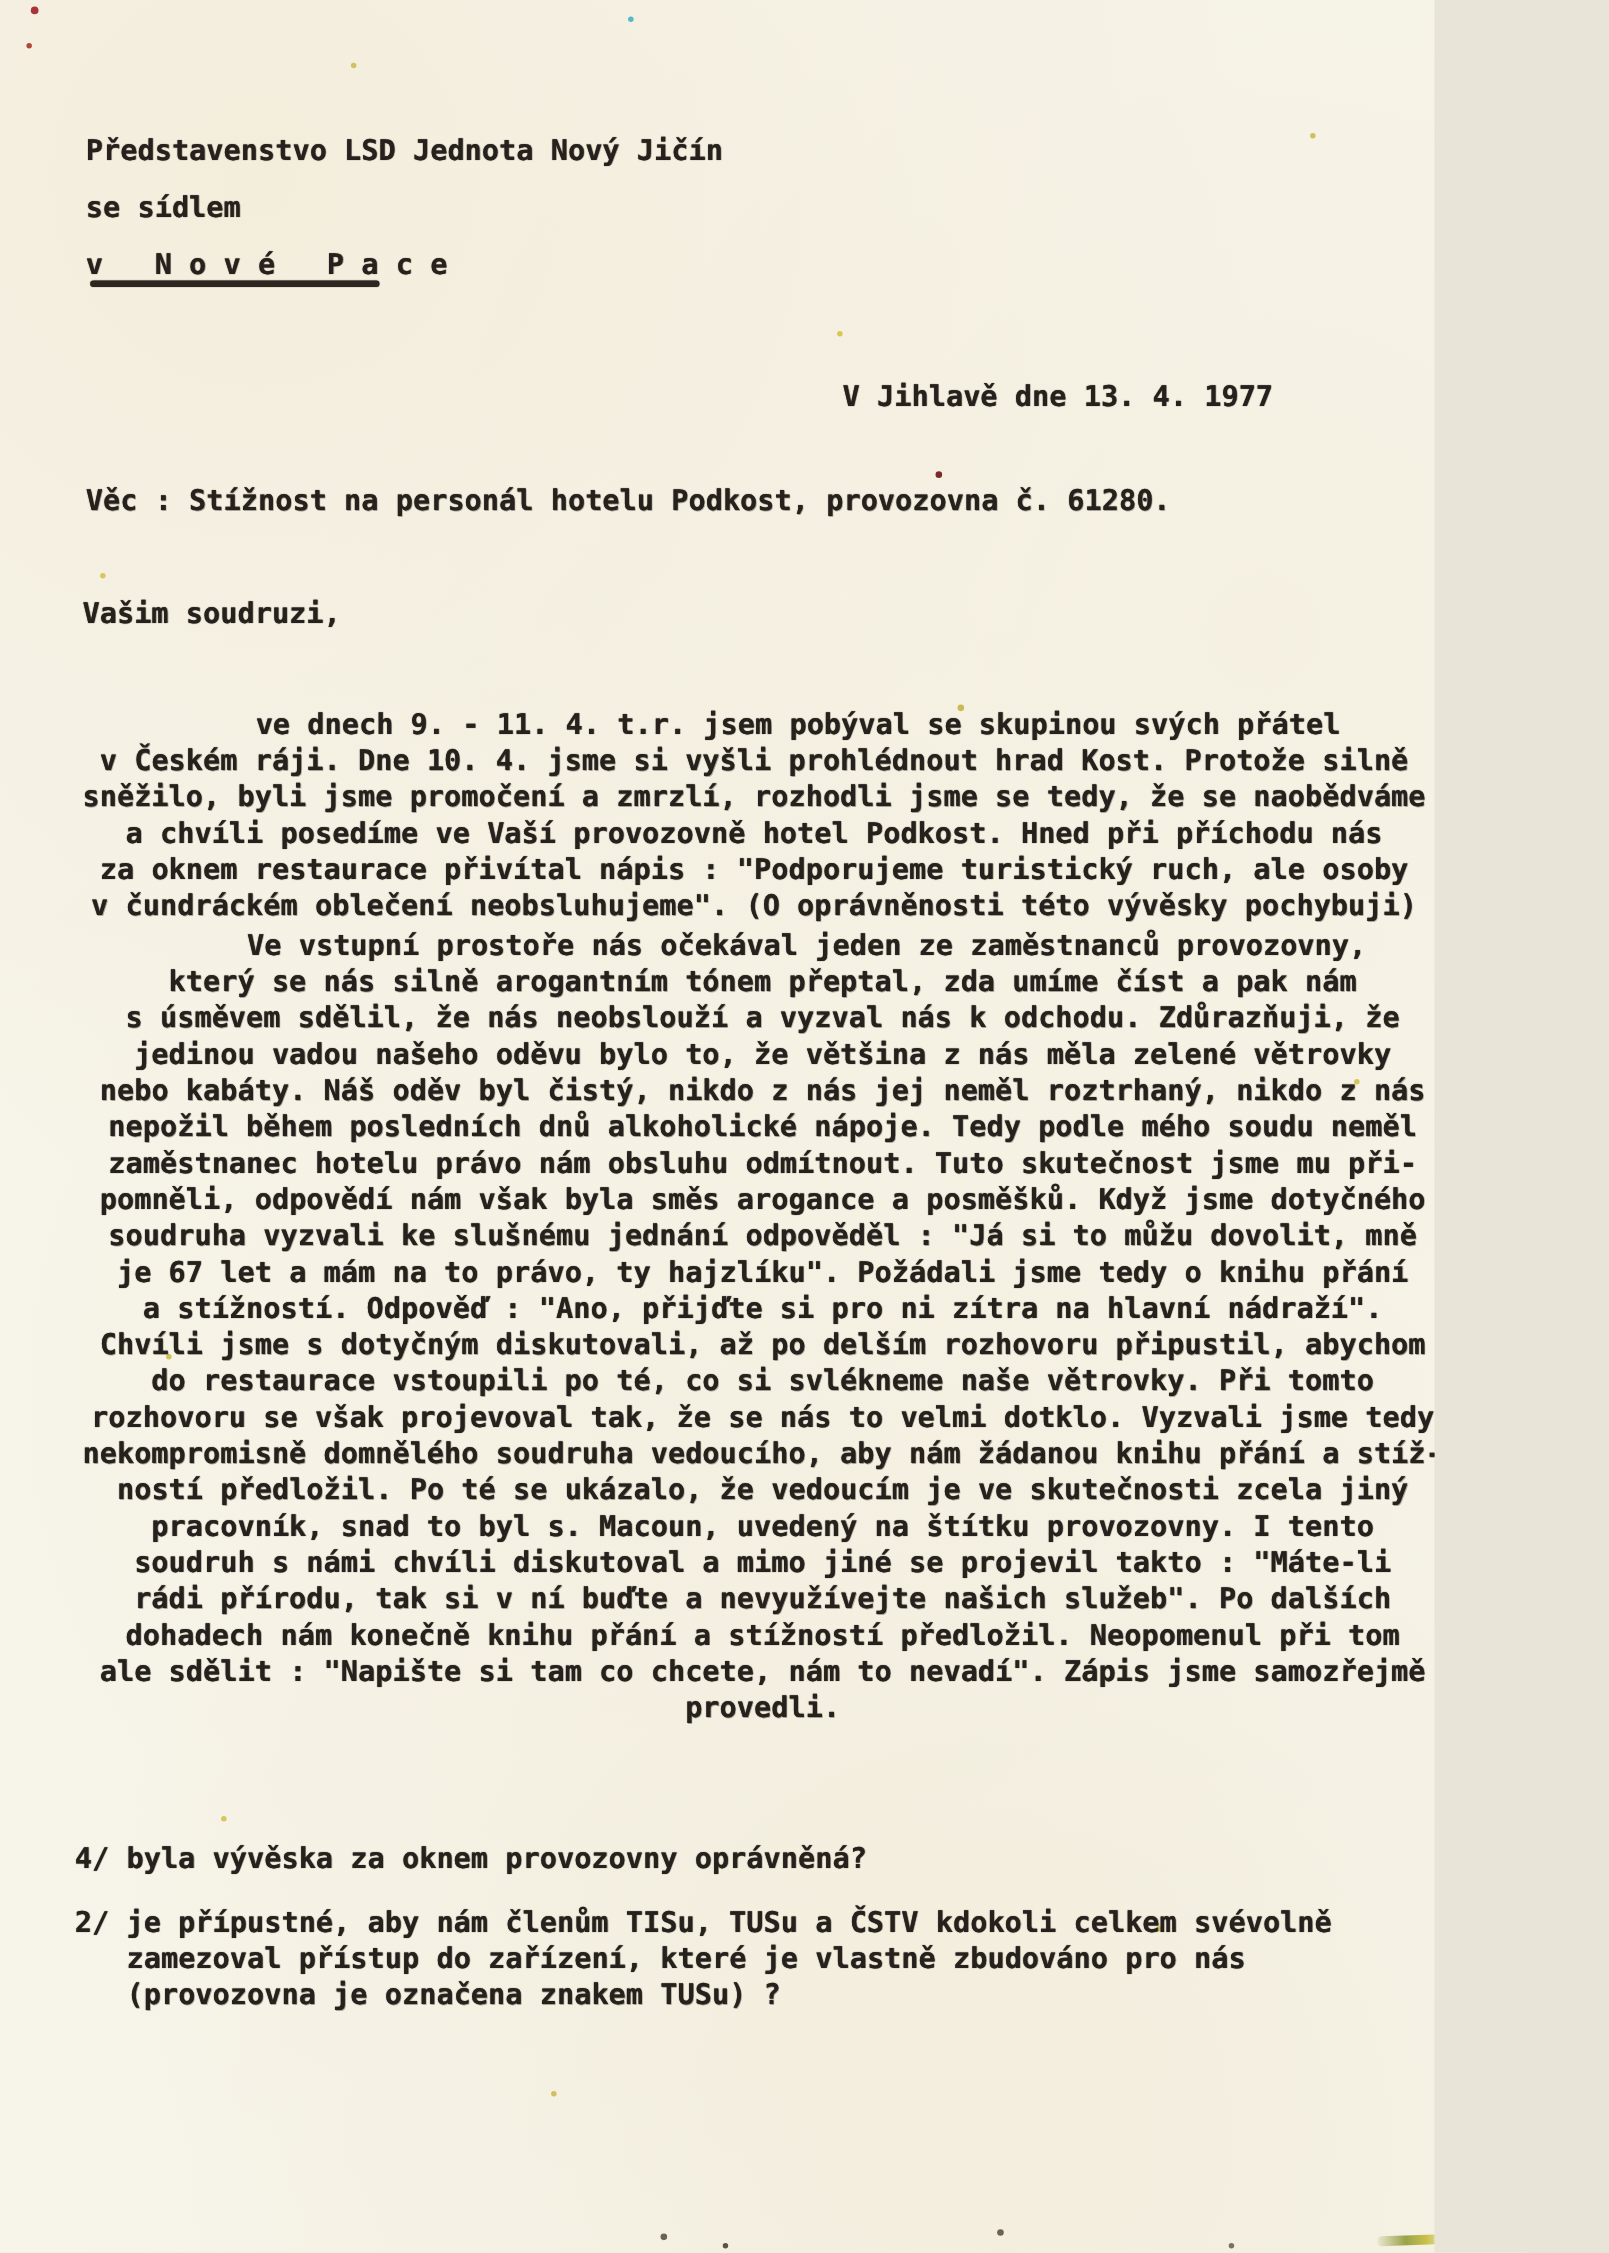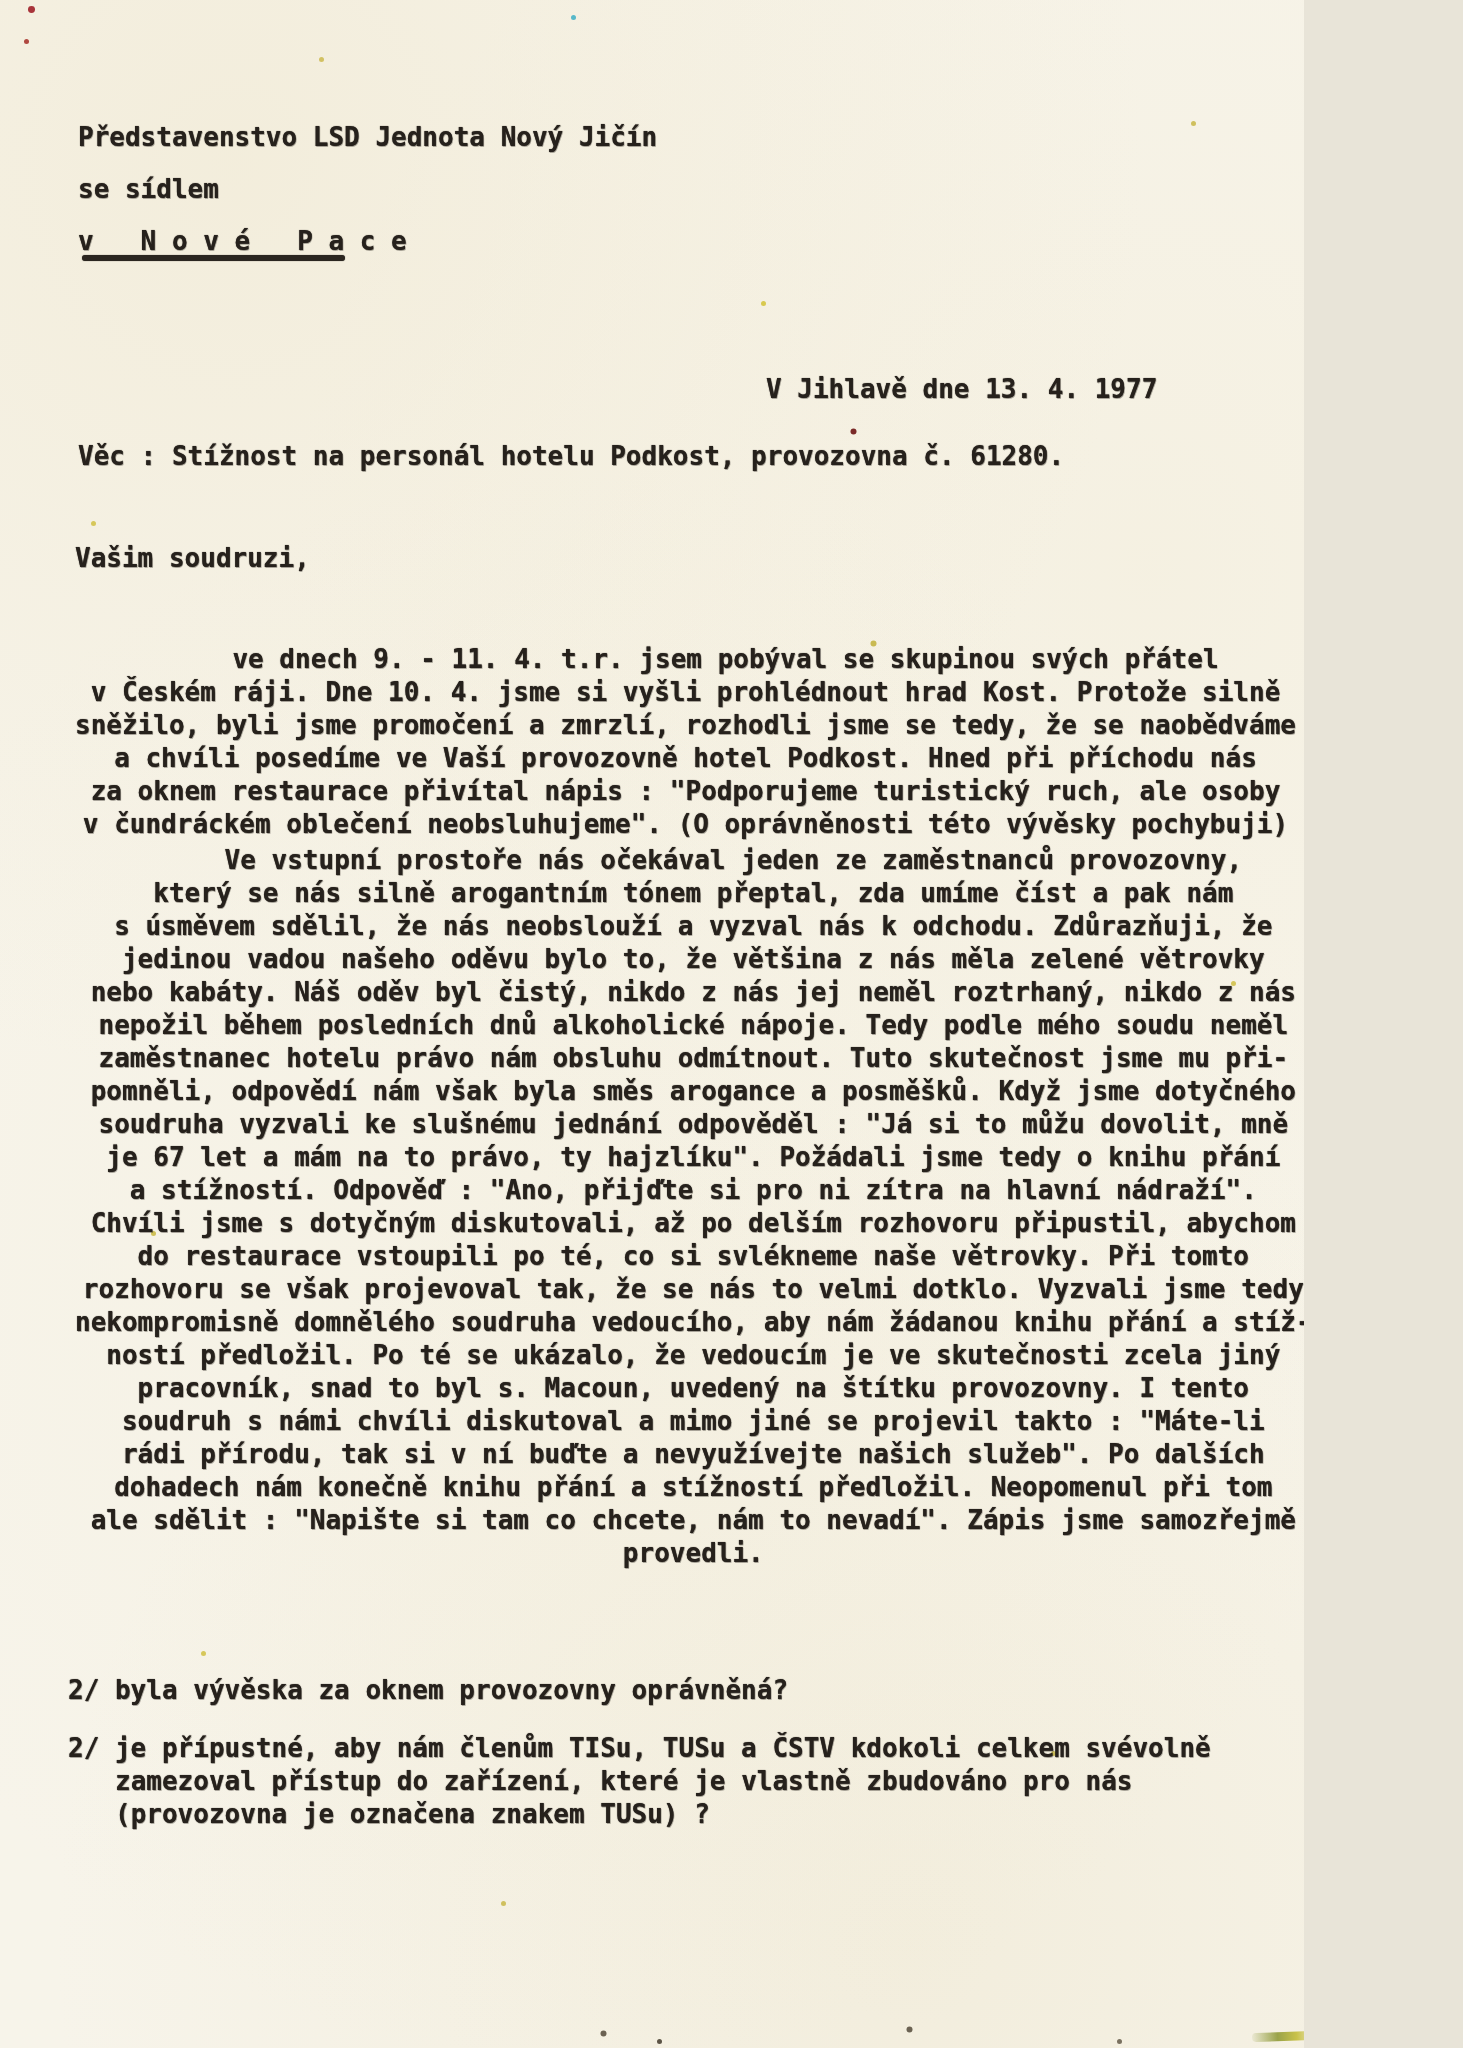--- a/index.html
+++ b/index.html
@@ -26,21 +26,21 @@
     white-space:pre;
     letter-spacing:0;
     text-shadow:0 0 1px rgba(38,32,26,.85), 0.7px 0.5px 0 rgba(38,32,26,.30);
   }
   .letterhead{top:111px;left:78px;line-height:52px;}
   .rule{
     position:absolute;top:255px;left:82px;width:263px;height:6px;
     background:#2b2620;border-radius:3px;
     box-shadow:0 0 1px rgba(38,32,26,.8);
   }
-  .dateline{top:345px;left:766px;margin-top:28px;}
+  .dateline{top:345px;left:766px;}
   .subject{top:440px;left:78px;}
   .salutation{top:542px;left:75px;}
   .para{left:75px;text-indent:80px;}
   .p1{top:643px;text-align:center;}
   .p2{top:844px;text-align:center;}
   .q-intro{top:1616px;left:155px;}
   .question{left:68px;padding-left:47px;text-indent:-47px;}
   .q1{top:1674px;}
   .q2{top:1732px;}
   .q3{top:1849px;}
@@ -121,20 +121,20 @@
 nekompromisně domnělého soudruha vedoucího, aby nám žádanou knihu přání a stíž-
 ností předložil. Po té se ukázalo, že vedoucím je ve skutečnosti zcela jiný
 pracovník, snad to byl s. Macoun, uvedený na štítku provozovny. I tento
 soudruh s námi chvíli diskutoval a mimo jiné se projevil takto : "Máte-li
 rádi přírodu, tak si v ní buďte a nevyužívejte našich služeb". Po dalších
 dohadech nám konečně knihu přání a stížností předložil. Neopomenul při tom
 ale sdělit : "Napište si tam co chcete, nám to nevadí". Zápis jsme samozřejmě
 provedli.</div>
 
 
-  <div class="tw question q1">2/ byla vývěska za oknem provozovny oprávněná?</div>
+  <div class="tw question q1">4/ byla vývěska za oknem provozovny oprávněná?</div>
 
   <div class="tw question q2">2/ je přípustné, aby nám členům TISu, TUSu a ČSTV kdokoli celkem svévolně
 zamezoval přístup do zařízení, které je vlastně zbudováno pro nás
 (provozovna je označena znakem TUSu) ?</div>
 
 
 </div>
 
 </body></html>

